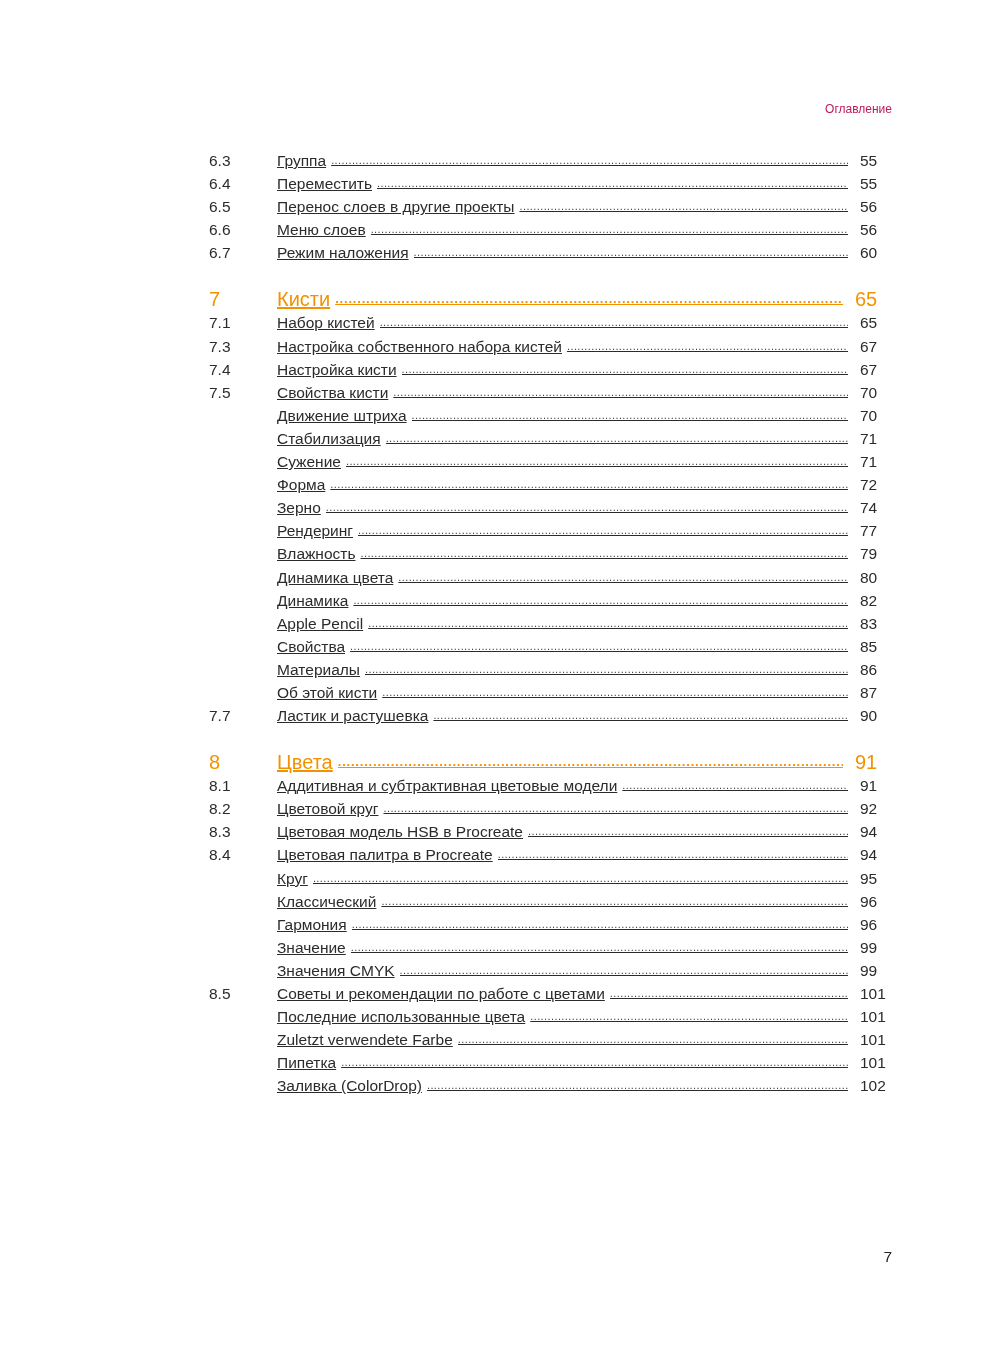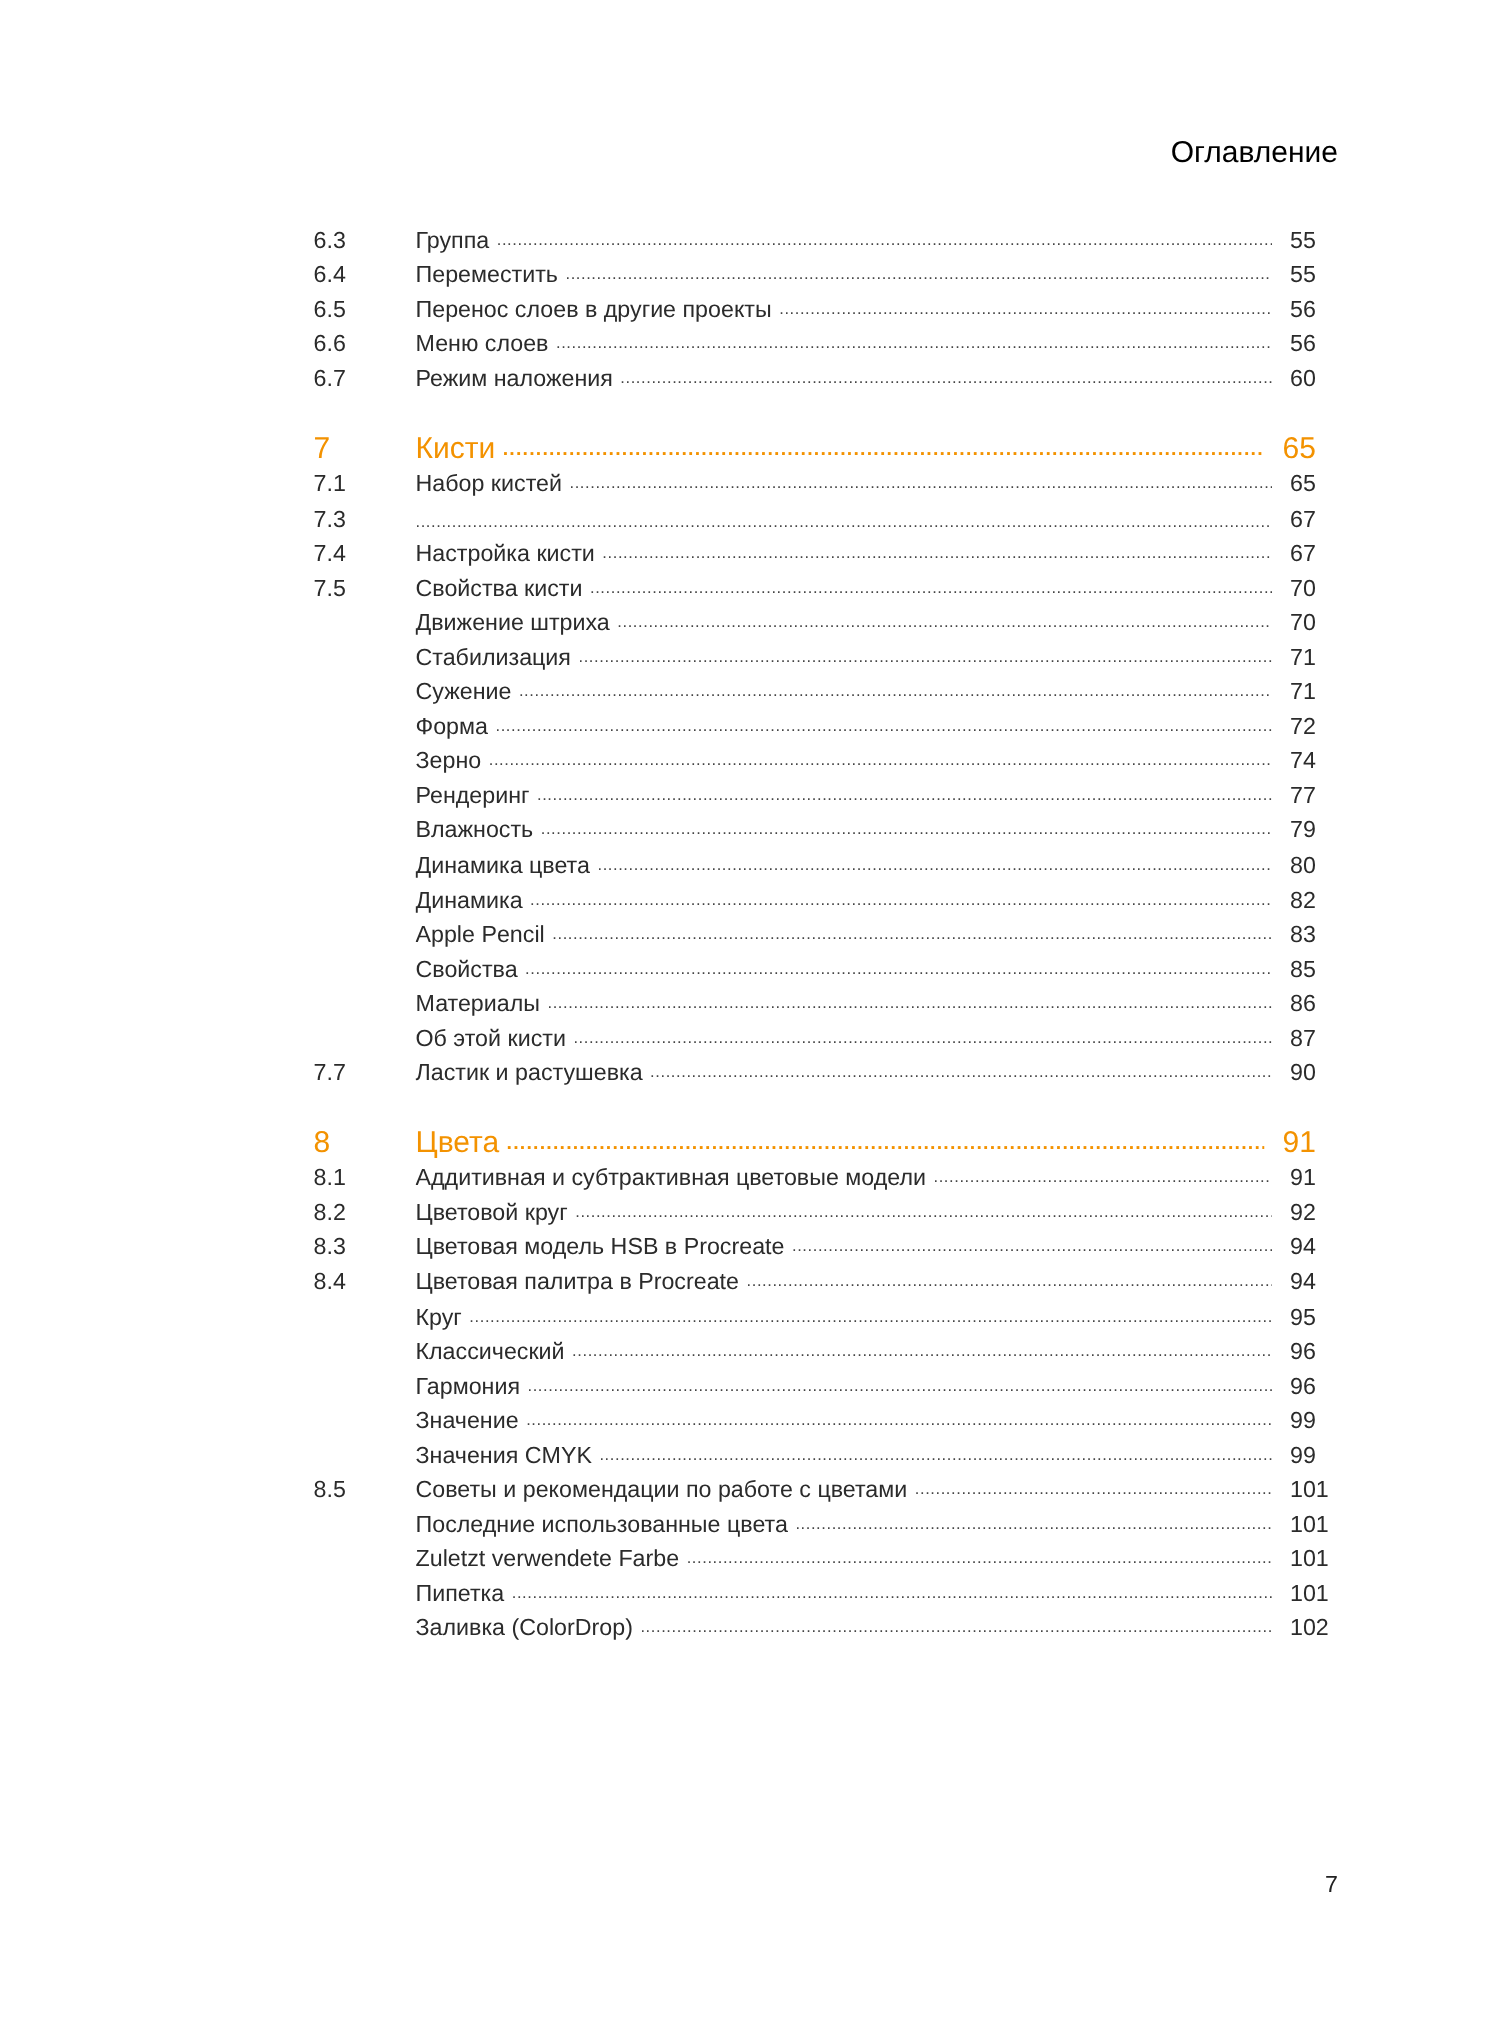--- a/index.html
+++ b/index.html
@@ -2,35 +2,35 @@
 <html><head>
 <meta charset="utf-8">
 <style>
   html, body { margin: 0; padding: 0; background: #ffffff; }
   body {
     width: 1000px; height: 1349px; position: relative; overflow: hidden;
     font-family: "Liberation Sans", "DejaVu Sans", sans-serif;
     color: #2b2b2b;
   }
   .running-header {
-    position: absolute; top: 91px; right: 108px;
-    font-size: 20px; color: #000000;
+    position: absolute; top: 102px; right: 108px;
+    font-size: 12px; color: #be185d;
   }
   .toc {
     position: absolute; left: 209px; top: 149px; width: 684px;
   }
   .row {
     display: flex; align-items: baseline;
     height: 23.1px; line-height: 23.1px;
     font-size: 15.5px;
     gap: 12px;
   }
   .num { width: 56px; flex: 0 0 56px; }
   .title-wrap {
-    flex: 0 0 571px; display: flex; align-items: flex-end; overflow: hidden; white-space: nowrap;
+    flex: 0 0 571px; display: flex; align-items: flex-end; overflow: hidden; white-space: nowrap; text-decoration: underline;
   }
   .title { flex: 0 0 auto; padding-right: 5px; }
   .dots {
     flex: 1 1 auto; overflow: hidden; white-space: nowrap;
     letter-spacing: 0.4px; font-size: 11px; color: #444;
   }
   .dots::after {
     content: "................................................................................................................................................................................................................................................................................................................";
   }
   .page { flex: 1 1 auto; text-align: left; }
@@ -108,20 +108,21 @@
         <span class="num">7.1</span>
         <span class="title-wrap">
           <span class="title">Набор кистей</span>
           <span class="dots"></span>
         </span>
         <span class="page">65</span>
       </div>
       <div class="row">
         <span class="num">7.3</span>
         <span class="title-wrap">
+          <span class="title">Настройка собственного набора кистей</span>
           <span class="dots"></span>
         </span>
         <span class="page">67</span>
       </div>
       <div class="row">
         <span class="num">7.4</span>
         <span class="title-wrap">
           <span class="title">Настройка кисти</span>
           <span class="dots"></span>
         </span>

